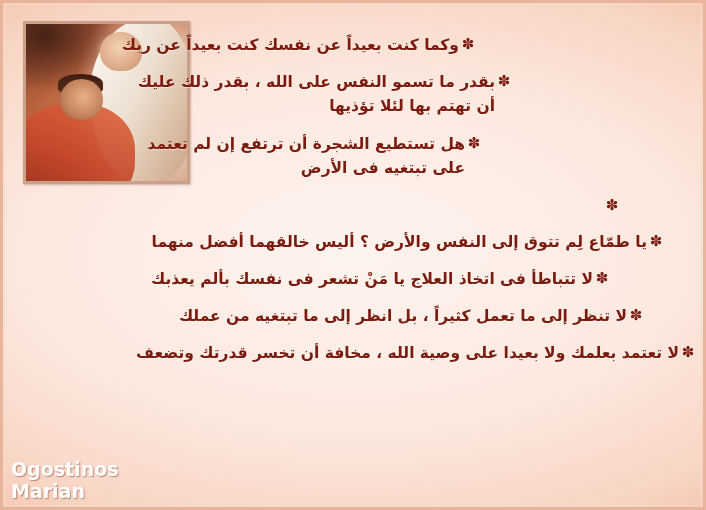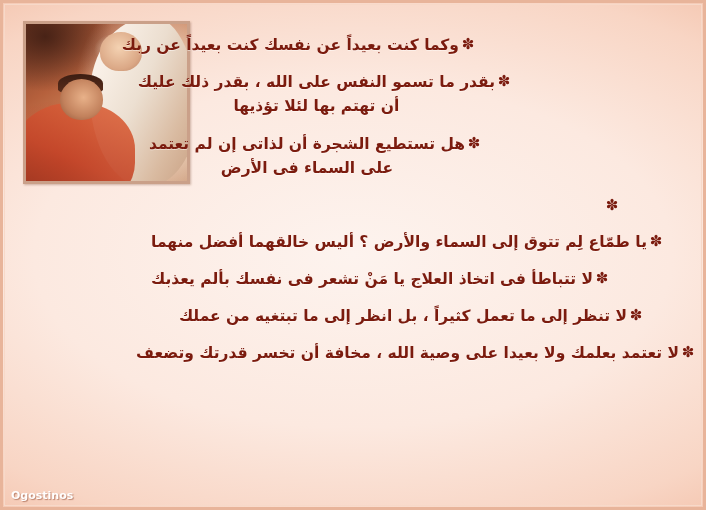--- a/index.html
+++ b/index.html
@@ -133,41 +133,41 @@
     text-align: center;
     color: #7b1b0e;
     font-size: 15px;
     line-height: 1.55;
   }
   .txt {
     flex: 0 1 auto;
   }
   .txt .sub {
     display: block;
-    text-align: center;
+    text-align: right;
   }
 
   
   .line.l1 { padding-right: 232px; }
   .line.l2 { padding-right: 196px; margin-bottom: 14px; }
   .line.l3 { padding-right: 226px; margin-bottom: 14px; }
   .line.l4 { padding-right: 88px; }
   .line.l5 { padding-right: 44px; }
   .line.l6 { padding-right: 98px; }
   .line.l7 { padding-right: 64px; }
   .line.l8 { padding-right: 12px; }
 
   
   #signature {
     position: absolute;
     left: 8px;
     bottom: 4px;
     direction: ltr;
     font-family: "DejaVu Sans", sans-serif;
-    font-size: 11px;
+    font-size: 19px;
     font-weight: bold;
     color: #ffffff;
     text-shadow: 1px 1px 1px rgba(140,70,45,0.55);
     line-height: 1.15;
   }
 </style>
 </head>
 <body>
 
 <div id="card">
@@ -193,32 +193,32 @@
       <span class="bullet">✽</span>
       <span class="txt">
         <span>بقدر ما تسمو النفس على الله ، بقدر ذلك عليك</span>
         <span class="sub">أن تهتم بها لئلا تؤذيها</span>
       </span>
     </div>
 
     <div class="line l3">
       <span class="bullet">✽</span>
       <span class="txt">
-        <span>هل تستطيع الشجرة أن لذاتى إن لم تعتمد</span>
-        <span class="sub">على السماء فى الأرض</span>
+        <span>هل تستطيع الشجرة أن ترتفع إن لم تعتمد</span>
+        <span class="sub">على تبتغيه فى الأرض</span>
       </span>
     </div>
 
     <div class="line l4">
       <span class="bullet">✽</span>
     </div>
 
     <div class="line l5">
       <span class="bullet">✽</span>
-      <span class="txt">يا طمّاع لِم تتوق إلى السماء والأرض ؟ أليس خالقهما أفضل منهما</span>
+      <span class="txt">يا طمّاع لِم تتوق إلى النفس والأرض ؟ أليس خالقهما أفضل منهما</span>
     </div>
 
     <div class="line l6">
       <span class="bullet">✽</span>
       <span class="txt">لا تتباطأ فى اتخاذ العلاج يا مَنْ تشعر فى نفسك بألم يعذبك</span>
     </div>
 
     <div class="line l7">
       <span class="bullet">✽</span>
       <span class="txt">لا تنظر إلى ما تعمل كثيراً ، بل انظر إلى ما تبتغيه من عملك</span>
@@ -226,14 +226,15 @@
 
     <div class="line l8">
       <span class="bullet">✽</span>
       <span class="txt">لا تعتمد بعلمك ولا بعيدا على وصية الله ، مخافة أن تخسر قدرتك وتضعف</span>
     </div>
 
   </div>
 
   <div id="signature">
     <div>Ogostinos</div>
+    <div>Marian</div>
   </div>
 </div>
 
 </body></html>

